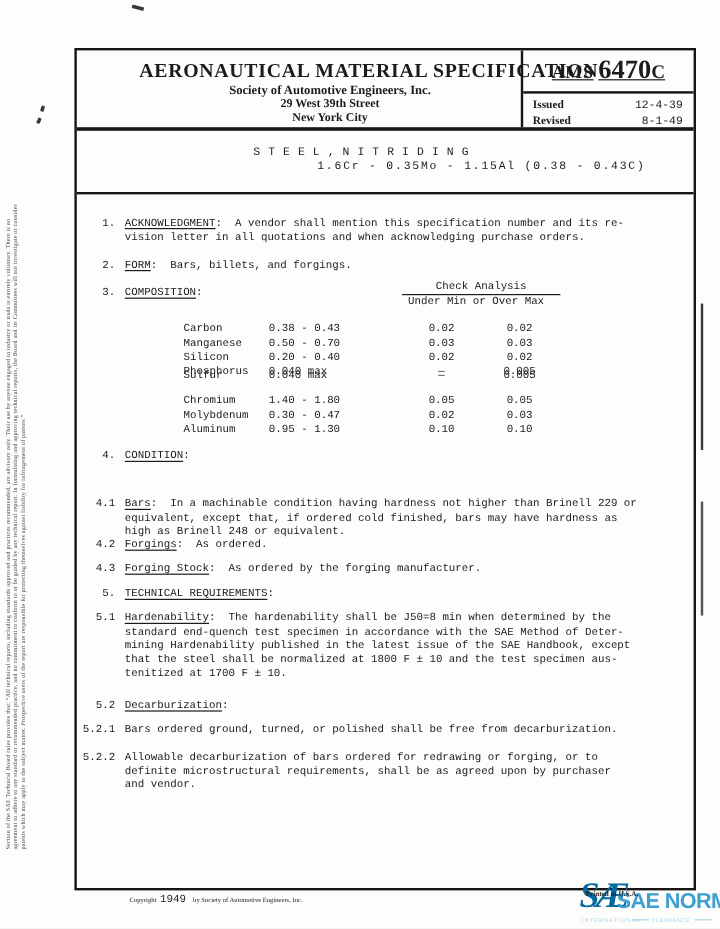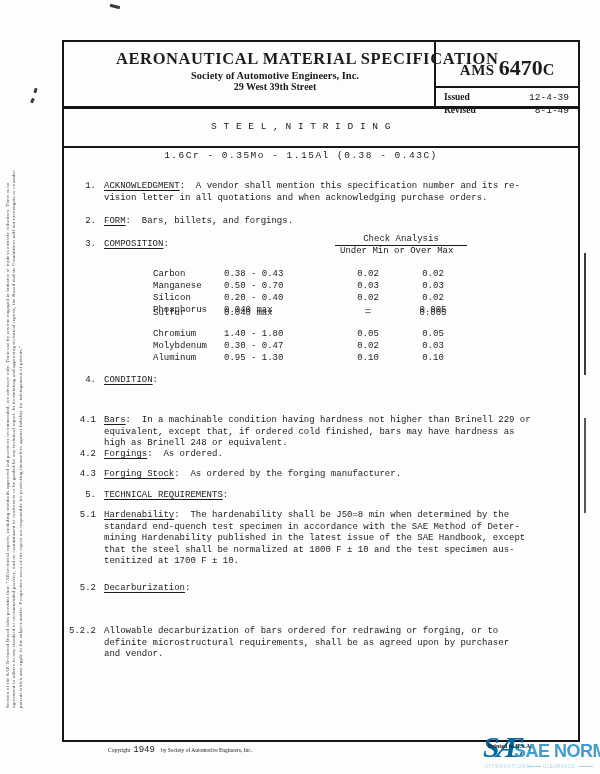--- a/index.html
+++ b/index.html
@@ -12,32 +12,32 @@
   
   .pbox{position:absolute;left:62px;top:40px;width:514px;height:698px;
     border:2.5px solid #161616;background:transparent;}
   .hdr{position:absolute;left:0;top:0;width:100%;height:67px;
     border-bottom:3px solid #161616;display:flex;box-sizing:border-box;}
   .hdr-center{width:370px;box-sizing:border-box;text-align:center;padding-top:7px;padding-left:52px;}
   .hdr-title{font:bold 16.5px "Liberation Serif",serif;letter-spacing:.6px;white-space:nowrap;}
   .hdr-org{font:bold 10.5px "Liberation Serif",serif;margin-top:1px;}
   .hdr-addr{font:bold 10px "Liberation Serif",serif;line-height:11.5px;}
   .spec-box{flex:1;border-left:2.5px solid #161616;box-sizing:border-box;}
-  .spec-top{height:31px;border-bottom:2.5px solid #161616;text-align:center;padding-top:13px;box-sizing:content-box;white-space:nowrap;}
+  .spec-top{height:31px;border-bottom:2.5px solid #161616;text-align:center;padding-top:3px;box-sizing:content-box;white-space:nowrap;text-decoration:underline;}
   .spec-ams{font:bold 15px "Liberation Serif",serif;letter-spacing:.5px;vertical-align:baseline;}
   .spec-num{font:bold 22px "Liberation Serif",serif;margin-left:4px;}
   .spec-letter{font:bold 16px "Liberation Serif",serif;}
   .spec-dates{padding:2px 9px 0 8px;}
   .spec-row{display:flex;justify-content:space-between;margin-top:2px;align-items:baseline;}
   .spec-label{font:bold 9.5px "Liberation Serif",serif;}
   .spec-date{font:9.5px "Liberation Mono",monospace;}
-  .title-blk{position:absolute;left:0;top:67px;width:100%;height:39px;box-sizing:border-box;
+  .title-blk{position:absolute;left:0;top:67px;width:100%;height:53px;box-sizing:border-box;
     border-bottom:2.5px solid #161616;text-align:center;padding-top:12px;padding-right:40px;}
   .tb1{font:9.5px "Liberation Mono",monospace;letter-spacing:.5px;}
-  .tb2{font:9.5px "Liberation Mono",monospace;letter-spacing:1.5px;margin-top:18px;}
+  .tb2{font:9.5px "Liberation Mono",monospace;letter-spacing:1.5px;margin-top:1px;text-align:right;}
   
   .sec{position:absolute;left:40px;white-space:pre;font:9px/11.6px "Liberation Mono",monospace;}
   .num{position:absolute;right:calc(100% + 8px);top:0;white-space:nowrap;}
   .u{text-decoration:underline;text-underline-offset:1.5px;}
   
   .chk-hdr{position:absolute;left:271px;top:192px;width:132px;text-align:center;
     font:9px "Liberation Mono",monospace;border-bottom:1px solid #1b1b1b;padding-bottom:1px;}
   .chk-sub{position:absolute;left:276px;top:204px;font:9px "Liberation Mono",monospace;white-space:pre;}
   .comp-row{position:absolute;left:89px;display:grid;grid-template-columns:71px 115px 58px 72px;
     font:9px "Liberation Mono",monospace;white-space:pre;}
@@ -67,20 +67,21 @@
 
   <div class="sidebar-note">Section of the SAE Technical Board rules provides that: “All technical reports, including standards approved and practices recommended, are advisory only. Their use by anyone engaged in industry or trade is entirely voluntary. There is no agreement to adhere to any standard or recommended practice, and no commitment to conform to or be guided by any technical report. In formulating and approving technical reports, the Board and its Committees will not investigate or consider patents which may apply to the subject matter. Prospective users of the report are responsible for protecting themselves against liability for infringement of patents.”</div>
 
   <div class="pbox">
 
     <div class="hdr">
       <div class="hdr-center">
         <div class="hdr-title">AERONAUTICAL MATERIAL SPECIFICATION</div>
         <div class="hdr-org">Society of Automotive Engineers, Inc.</div>
         <div class="hdr-addr">29 West 39th Street</div>
+        <div class="hdr-addr">New York City</div>
       </div>
       <div class="spec-box">
         <div class="spec-top">
           <span class="spec-ams">AMS</span><span class="spec-num">6470</span><span class="spec-letter">C</span>
         </div>
         <div class="spec-dates">
           <div class="spec-row">
             <span class="spec-label">Issued</span>
             <span class="spec-date">12-4-39</span>
           </div>
@@ -129,20 +130,21 @@
     <div class="sec" style="top:448px"><span class="num">5.</span><span class="u">TECHNICAL REQUIREMENTS</span><span>:</span></div>
 
     <div class="sec" style="top:468px"><span class="num">5.1</span><span class="u">Hardenability</span><span>:  The hardenability shall be J50=8 min when determined by the
 standard end-quench test specimen in accordance with the SAE Method of Deter-
 mining Hardenability published in the latest issue of the SAE Handbook, except
 that the steel shall be normalized at 1800 F ± 10 and the test specimen aus-
 tenitized at 1700 F ± 10.</span></div>
 
     <div class="sec" style="top:541px"><span class="num">5.2</span><span class="u">Decarburization</span><span>:</span></div>
 
+    <div class="sec" style="top:561px"><span class="num">5.2.1</span><span class="u"></span><span>Bars ordered ground, turned, or polished shall be free from decarburization.</span></div>
 
     <div class="sec" style="top:584px"><span class="num">5.2.2</span><span class="u"></span><span>Allowable decarburization of bars ordered for redrawing or forging, or to
 definite microstructural requirements, shall be as agreed upon by purchaser
 and vendor.</span></div>
 
   </div>
 
   <div class="copyright">
     <span>Copyright</span><span class="cp-year">1949</span><span>by Society of Automotive Engineers, Inc.</span>
   </div>

